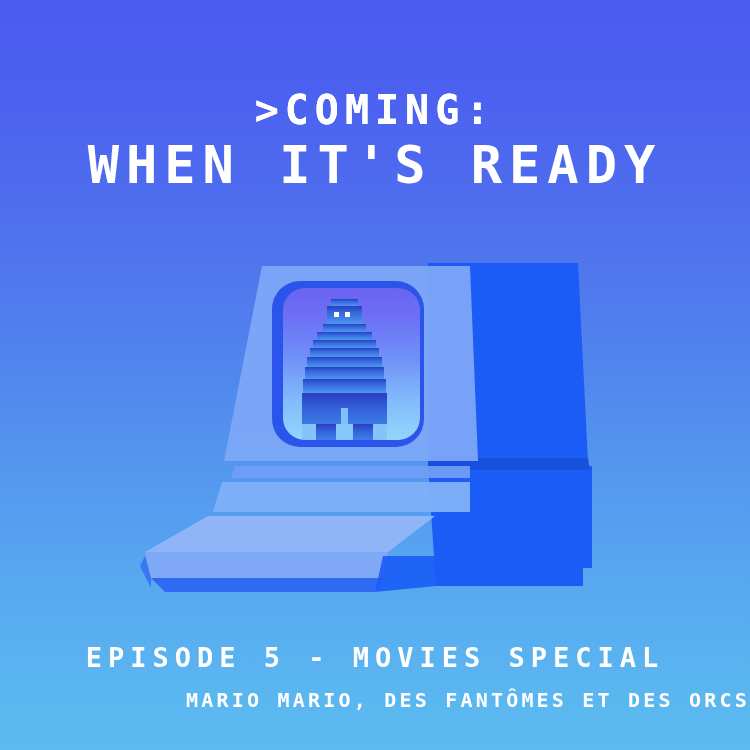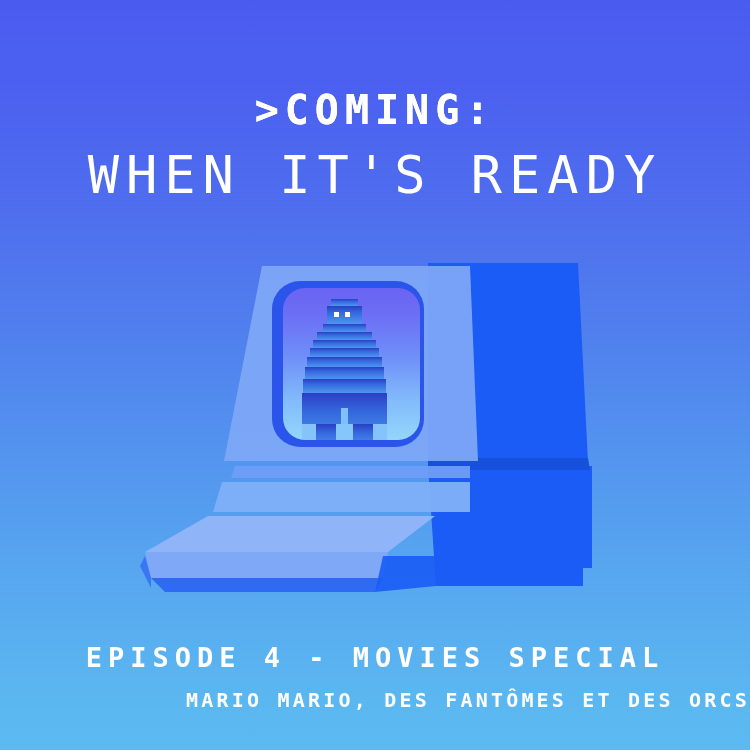--- a/index.html
+++ b/index.html
@@ -48,26 +48,26 @@
     display:block;
     color:#ffffff;
     font-size:40px;
     line-height:44px;
     letter-spacing:6px;
     font-weight:700;
     text-shadow:0 0 0 #fff;
   }
   .hl-line2 {
     display:block;
-    margin-top:14px;
+    margin-top:4px;
     color:#ffffff;
     font-size:52px;
     line-height:58px;
     letter-spacing:7px;
-    font-weight:400;
+    font-weight:700;
   }
 
   
   #footer {
     position:absolute;
     left:0; right:0;
     bottom:38px;
     text-align:center;
     z-index:6;
   }
@@ -189,18 +189,18 @@
       <polygon points="383,556 436,556 436,586 375,592" fill="#1a5cf5" opacity="0.9"></polygon>
     </g>
   </svg>
 
   <div id="headline">
     <span class="hl-line1">&gt;COMING:</span>
     <span class="hl-line2">WHEN IT'S READY</span>
   </div>
 
   <div id="footer">
-    <span class="ft-episode">EPISODE 4 - MOVIES SPECIAL</span>
+    <span class="ft-episode">EPISODE 5 - MOVIES SPECIAL</span>
     <span class="ft-subtitle">MARIO MARIO, DES FANTÔMES ET DES ORCS</span>
   </div>
 
   <div id="grain"></div>
 </div>
 
 </body></html>

